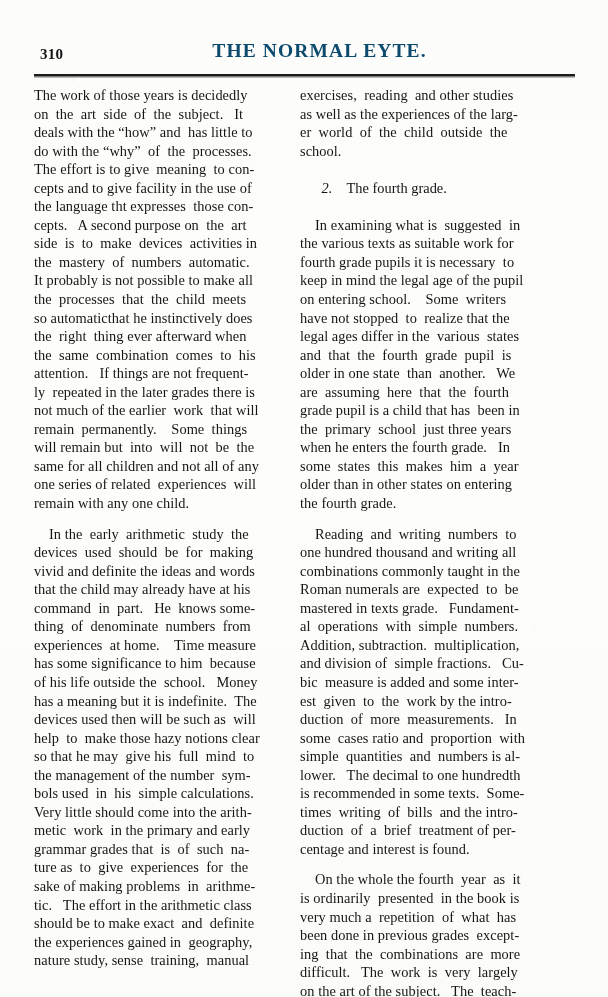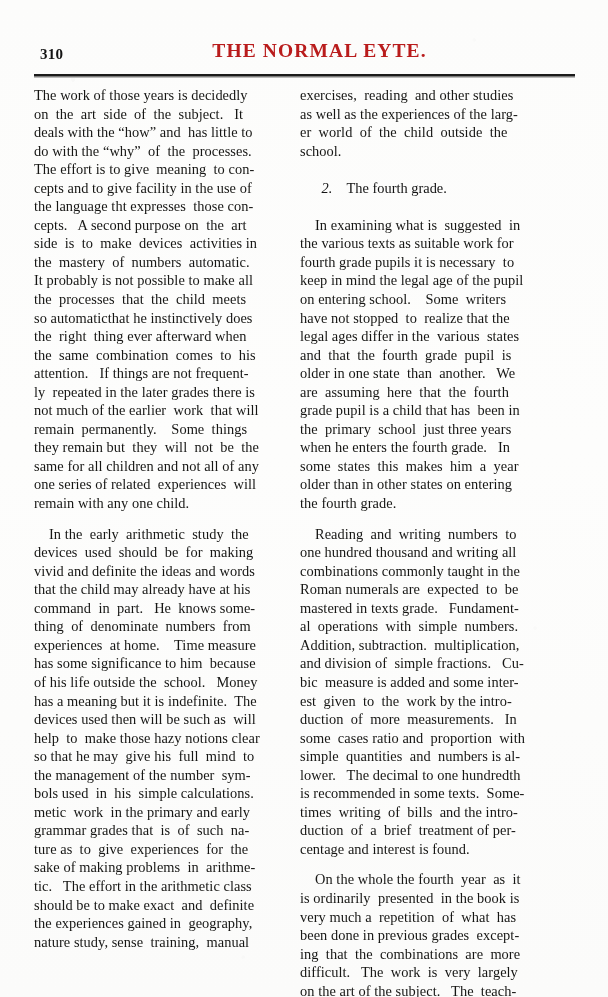--- a/index.html
+++ b/index.html
@@ -50,21 +50,21 @@
   }
   .running-title {
     position: absolute;
     left: 0;
     top: 0;
     width: 541px;
     text-align: center;
     font-weight: bold;
     font-size: 19.5px;
     letter-spacing: 1.1px;
-    color: #b91c1c;
+    color: #0c4a6e;
     text-indent: 18px;
   }
   .rule {
     position: absolute;
     left: 34px;
     top: 74px;
     width: 541px;
     height: 2px;
     background: #1b1b1b;
     box-shadow: 0 1.5px 0 rgba(20,20,20,0.55);
@@ -140,41 +140,42 @@
         <span class="ln just">the  mastery  of  numbers  automatic.</span>
         <span class="ln just">It probably is not possible to make all</span>
         <span class="ln just">the  processes  that  the  child  meets</span>
         <span class="ln just">so automaticthat he instinctively does</span>
         <span class="ln just">the  right  thing ever afterward when</span>
         <span class="ln just">the  same  combination  comes  to  his</span>
         <span class="ln just">attention.   If things are not frequent-</span>
         <span class="ln just">ly  repeated in the later grades there is</span>
         <span class="ln just">not much of the earlier  work  that will</span>
         <span class="ln just">remain  permanently.    Some  things</span>
-        <span class="ln just">they remain but  they  will  not  be  the</span>
+        <span class="ln just">will remain but  into  will  not  be  the</span>
         <span class="ln just">same for all children and not all of any</span>
         <span class="ln just">one series of related  experiences  will</span>
         <span class="ln just">remain with any one child.</span>
       </p>
     <p class="para">
         <span class="ln just indent">In the  early  arithmetic  study  the</span>
         <span class="ln just">devices  used  should  be  for  making</span>
         <span class="ln just">vivid and definite the ideas and words</span>
         <span class="ln just">that the child may already have at his</span>
         <span class="ln just">command  in  part.   He  knows some-</span>
         <span class="ln just">thing  of  denominate  numbers  from</span>
         <span class="ln just">experiences  at home.    Time measure</span>
         <span class="ln just">has some significance to him  because</span>
         <span class="ln just">of his life outside the  school.   Money</span>
         <span class="ln just">has a meaning but it is indefinite.  The</span>
         <span class="ln just">devices used then will be such as  will</span>
         <span class="ln just">help  to  make those hazy notions clear</span>
         <span class="ln just">so that he may  give his  full  mind  to</span>
         <span class="ln just">the management of the number  sym-</span>
         <span class="ln just">bols used  in  his  simple calculations.</span>
+        <span class="ln just">Very little should come into the arith-</span>
         <span class="ln just">metic  work  in the primary and early</span>
         <span class="ln just">grammar grades that  is  of  such  na-</span>
         <span class="ln just">ture as  to  give  experiences  for  the</span>
         <span class="ln just">sake of making problems  in  arithme-</span>
         <span class="ln just">tic.   The effort in the arithmetic class</span>
         <span class="ln just">should be to make exact  and  definite</span>
         <span class="ln just">the experiences gained in  geography,</span>
         <span class="ln just">nature study, sense  training,  manual</span>
       </p>
   </div>

